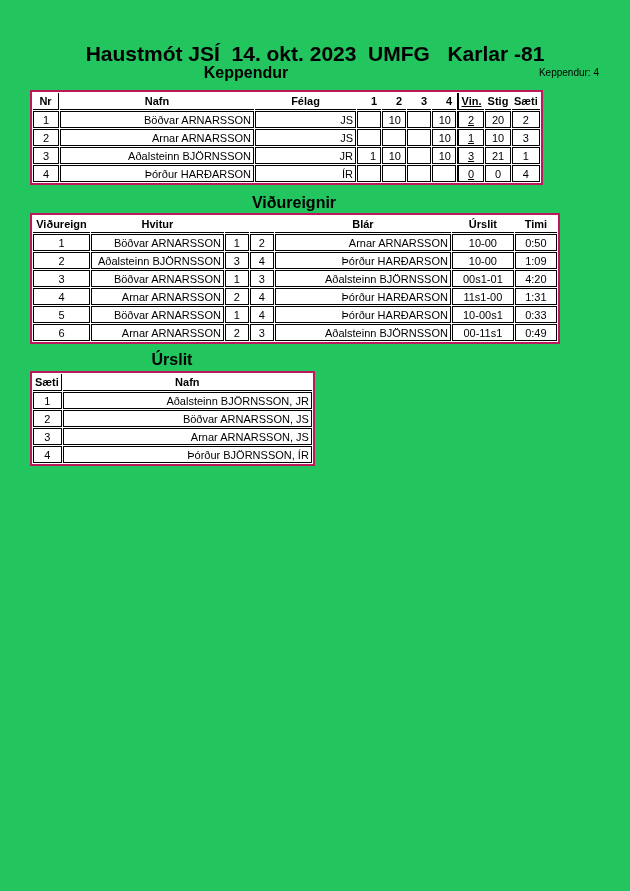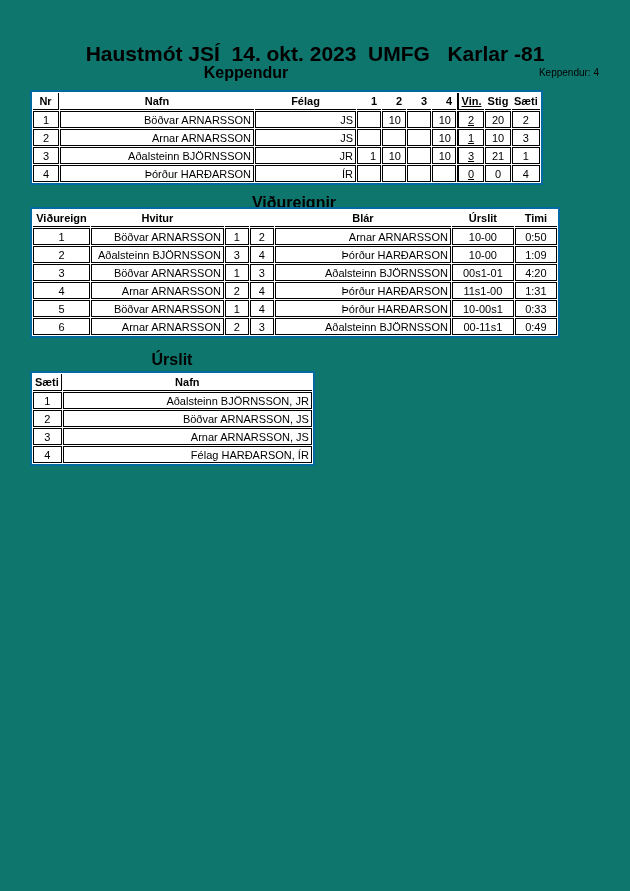--- a/index.html
+++ b/index.html
@@ -1,21 +1,21 @@
 <!DOCTYPE html>
 <html><head>
 <meta charset="utf-8">
 <style>
   * { box-sizing: border-box; }
   html, body { margin: 0; padding: 0; background: #ffffff; }
   .page {
     position: relative;
     width: 630px;
     height: 891px;
-    background: #0f766e;
+    background: #22c55e;
     color: #000000;
     font-family: "Liberation Sans", sans-serif;
     overflow: hidden;
   }
   .title {
     position: absolute;
     top: 42px;
     left: 0;
     width: 630px;
     text-align: center;
@@ -41,26 +41,26 @@
     top: 67px;
     right: 31px;
     font-size: 10px;
     line-height: 12px;
   }
   table {
     position: absolute;
     left: 30px;
     border-collapse: separate;
     border-spacing: 1px;
-    border: 2px solid #0369a1;
+    border: 2px solid #be185d;
     table-layout: fixed;
     background: #fff;
   }
   .t1 { top: 90px; }
-  .t2 { top: 207px; }
+  .t2 { top: 213px; }
   .t3 { top: 371px; }
   th, td {
     font-size: 11px;
     line-height: 14px;
     height: 17px;
     padding: 0 2px;
     overflow: hidden;
     white-space: nowrap;
   }
   td { border: 1px solid #000; }
@@ -280,18 +280,18 @@
           <td class="l">Böðvar ARNARSSON, JS</td>
         </tr>
 
         <tr>
           <td class="c">3</td>
           <td class="l">Arnar ARNARSSON, JS</td>
         </tr>
 
         <tr>
           <td class="c">4</td>
-          <td class="l">Félag HARÐARSON, ÍR</td>
+          <td class="l">Þórður BJÖRNSSON, ÍR</td>
         </tr>
       </tbody>
   </table>
 
 </div>
 
 </body></html>

